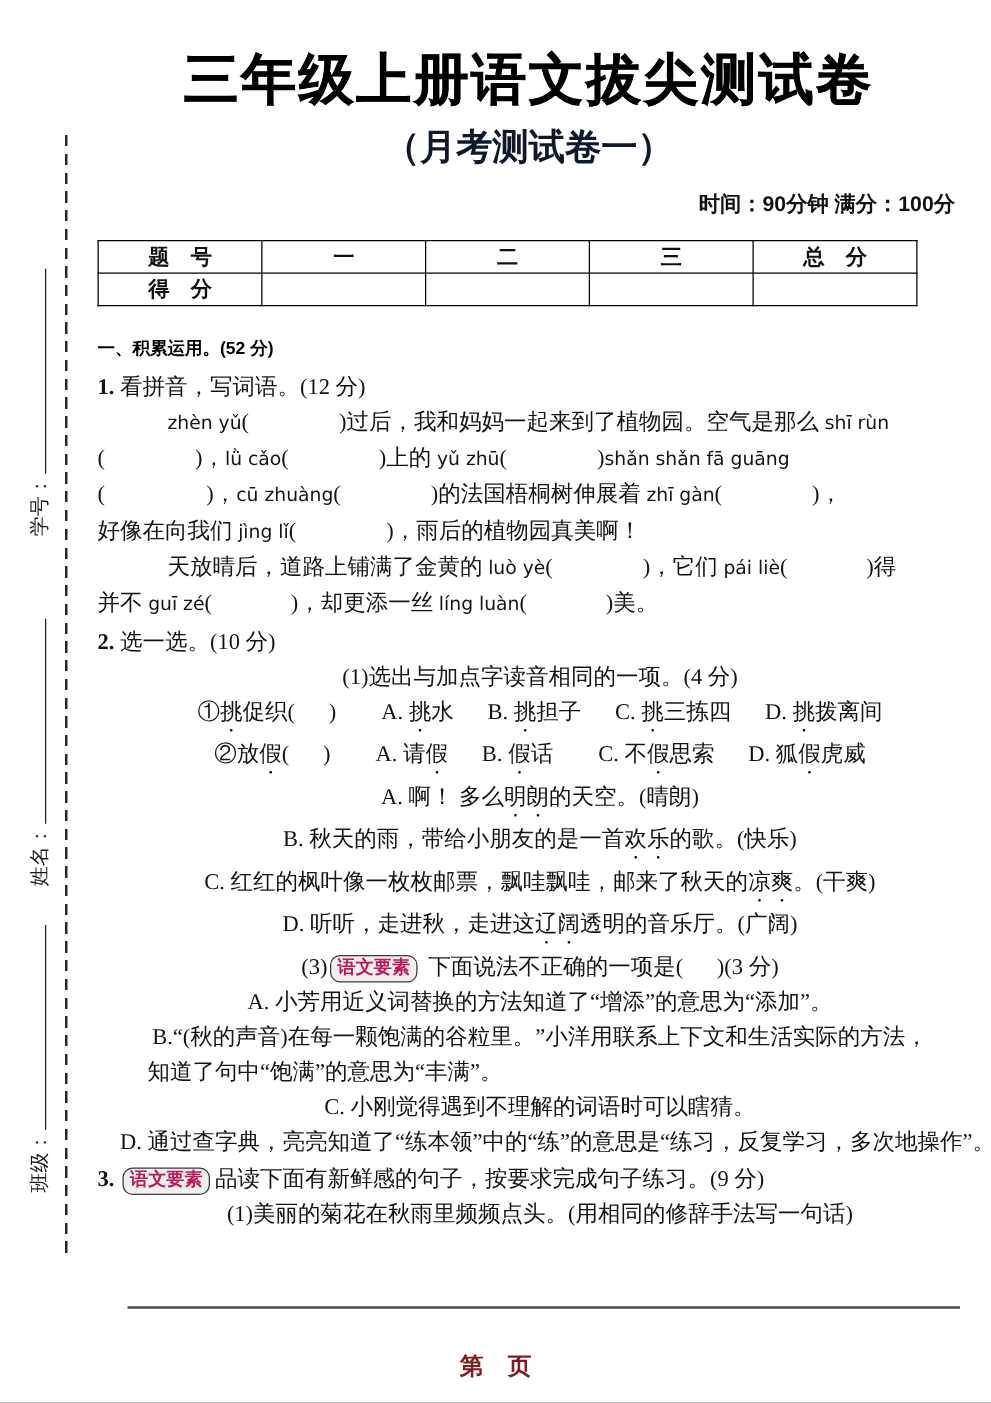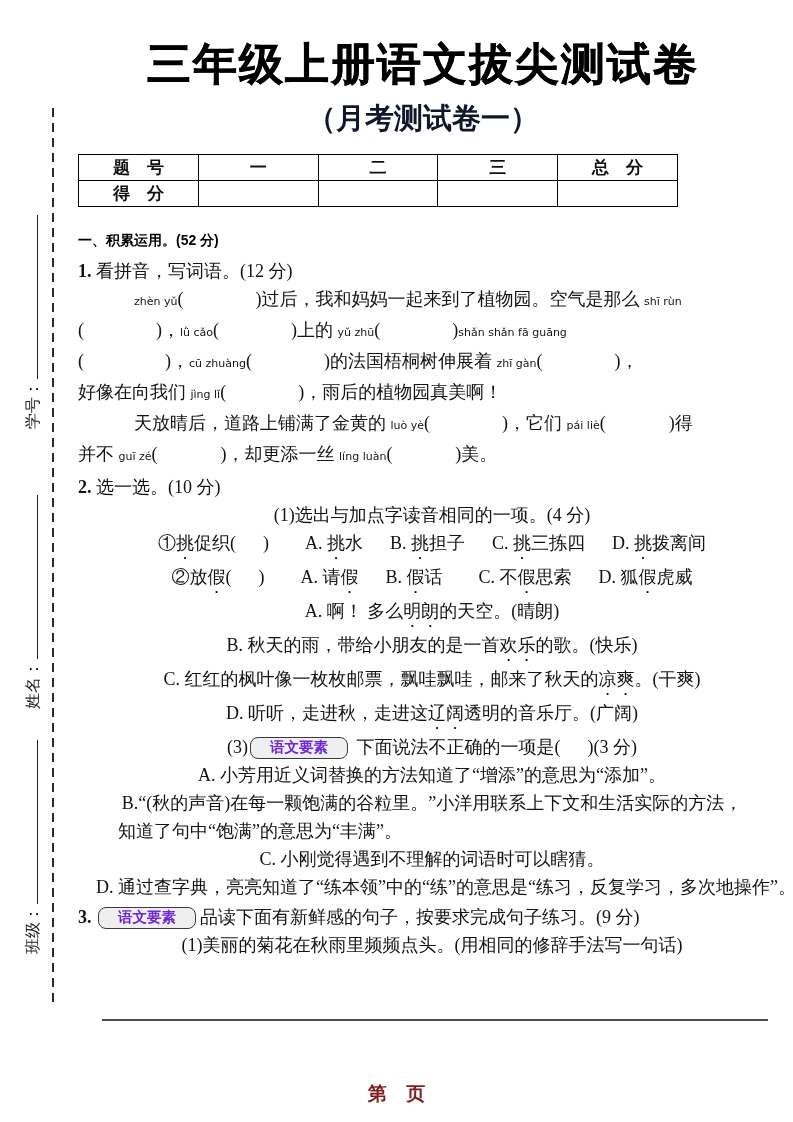--- a/index.html
+++ b/index.html
@@ -31,47 +31,47 @@
   .subtitle{
     margin:8px 0 0;text-align:center;
     font:800 29px/40px "Liberation Sans",sans-serif;color:#0f172a;
   }
   .meta{
     margin:14px 4px 0 0;text-align:right;
     font:600 17px/24px "Liberation Sans",sans-serif;color:#111;
   }
   
   table.score{
-    width:600px;margin-top:16px;border-collapse:collapse;table-layout:fixed;
+    width:656px;margin-top:16px;border-collapse:collapse;table-layout:fixed;
     font:600 17px/25px "Liberation Sans",sans-serif;color:#111;border-radius:22px;
   }
   table.score td{
     border:1px solid #000;height:25px;text-align:center;padding:0;
   }
   
   .lines{margin-top:18px;}
   .line{white-space:pre;font:18px/28px "Liberation Serif",serif;color:#131313;}
   .line .b{font-weight:700;}
   .section{font-family:"Liberation Sans",sans-serif;font-weight:700;font-size:14px;line-height:30px;color:#000;}
   .qline{margin-top:2px;}
   .indent1{padding-left:18px;text-align:center;}
   .indent2{padding-left:56px;}
   .indent3{padding-left:40px;}
-  .py{font-family:"DejaVu Sans",sans-serif;font-size:11px;text-align:center;}
+  .py{font-family:"DejaVu Sans",sans-serif;font-size:15px;text-align:center;}
   .dot{
     -webkit-text-emphasis:filled dot #000;
     -webkit-text-emphasis-position:under right;
     text-emphasis:filled dot #000;
     text-emphasis-position:under right;
   }
   .badge{
     display:inline-block;
     font:700 14.5px/19px "Liberation Sans",sans-serif;
     border:1.5px solid #3a3a3a;border-radius:8px;background:#efefef;
-    padding:0 19px 1px;margin:0 4px 0 2px;vertical-align:1px;color:#6d28d9;
+    padding:0 5px 1px;margin:0 4px 0 2px;vertical-align:1px;color:#be185d;
   }
   .rule{height:0;border-bottom:2px solid #4c4c4c;margin:60px 0 0 24px;}
   
   .footer{
     position:absolute;left:0;bottom:16px;width:100%;text-align:center;
     font:600 19px/24px "Liberation Sans",sans-serif;color:#7f1d1d;word-spacing:14px;
   }
 </style>
 </head>
 <body>
@@ -88,20 +88,21 @@
     <span class="blank"></span>
   </div>
   <div class="side-field sf3">
     <span>班级：</span>
     <span class="blank"></span>
   </div>
 
   <div class="content">
     <h1 class="title">三年级上册语文拔尖测试卷</h1>
     <h2 class="subtitle">（月考测试卷一）</h2>
+    <div class="meta">时间：90分钟  满分：100分</div>
 
     <table class="score">
       <tbody>
         <tr>
             <td>题　号</td>
             <td>一</td>
             <td>二</td>
             <td>三</td>
             <td>总　分</td>
           </tr>

